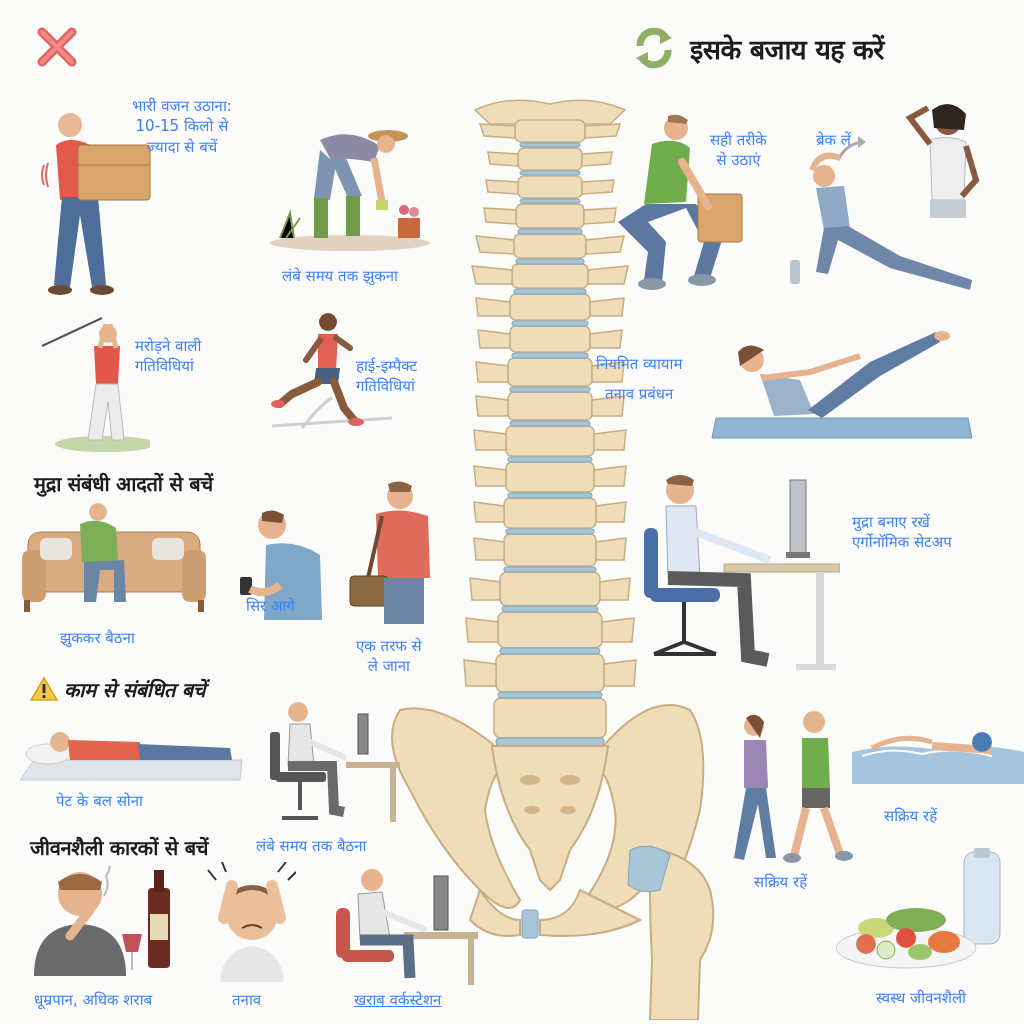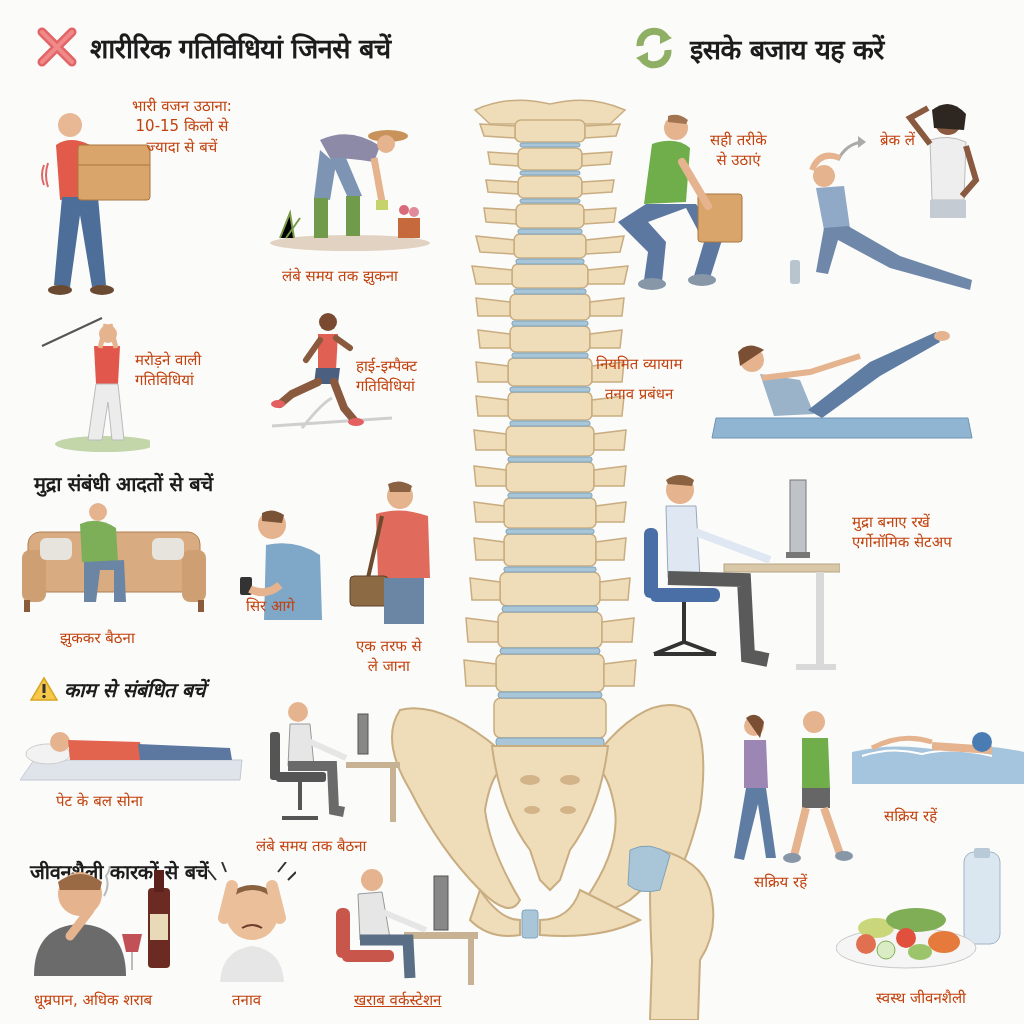--- a/index.html
+++ b/index.html
@@ -1,35 +1,34 @@
 <!DOCTYPE html>
 <html><head>
 <meta charset="utf-8">
 <style>
   * { box-sizing: border-box; margin: 0; padding: 0; }
   html, body { width: 1024px; height: 1024px; background: #fbfbfa; overflow: hidden; }
   body { position: relative; font-family: "DejaVu Sans", "Liberation Sans", sans-serif; color: #1c1c1c; }
   .abs { position: absolute; }
   .hdr { font-weight: bold; font-size: 27px; letter-spacing: -0.5px; white-space: nowrap; display: flex; align-items: center; gap: 12px; }
   .sub { font-weight: bold; font-size: 20px; white-space: nowrap; letter-spacing: -0.3px; display: flex; align-items: flex-start; gap: 6px; }
-  .lbl { font-size: 15px; line-height: 1.35; text-align: center; white-space: nowrap; color: #c2410c; }
+  .lbl { font-size: 15px; line-height: 1.35; text-align: center; white-space: nowrap; color: #3b82f6; }
   .lbl.left { text-align: left; }
   .lbl span { display: block; }
   .ill { position: absolute; }
   svg { display: block; }
 </style>
 </head>
 <body>
 
 <div class="abs hdr" style="left:36px;top:26px;">
   <svg width="42" height="42" viewBox="0 0 42 42">
     <path d="M6 6 L36 36 M36 6 L6 36" stroke="#e36464" stroke-width="9" stroke-linecap="round"></path>
     <path d="M6 6 L36 36 M36 6 L6 36" stroke="#f08a8a" stroke-width="4" stroke-linecap="round"></path>
   </svg>
-  <span>शारीरिक गतिविधियां जिनसे बचें</span>
 </div>
 
 <div class="abs hdr" style="left:630px;top:24px;">
   <svg width="48" height="48" viewBox="0 0 48 48">
     <path d="M10 22 A14 14 0 0 1 36 14" fill="none" stroke="#8fb064" stroke-width="7"></path>
     <path d="M30 6 L42 14 L30 20 Z" fill="#8fb064"></path>
     <path d="M38 26 A14 14 0 0 1 12 34" fill="none" stroke="#8fb064" stroke-width="7"></path>
     <path d="M18 42 L6 34 L18 28 Z" fill="#8fb064"></path>
   </svg>
   <span>इसके बजाय यह करें</span>
@@ -190,21 +189,21 @@
 <div class="ill" style="left:40px;top:312px;">
   <svg width="110" height="140" viewBox="0 0 110 140">
     <ellipse cx="65" cy="132" rx="50" ry="8" fill="#a9c686" opacity="0.7"></ellipse>
     <line x1="2" y1="34" x2="62" y2="6" stroke="#555" stroke-width="2"></line>
     <circle cx="68" cy="22" r="9" fill="#e5b38e"></circle>
     <path d="M54 34 L80 34 L78 72 L56 72 Z" fill="#e2574c"></path>
     <path d="M56 72 L48 128 L62 128 L68 90 L72 128 L84 128 L78 72 Z" fill="#ececec" stroke="#bbb"></path>
     <path d="M60 36 L66 12 M76 36 L70 12" stroke="#e5b38e" stroke-width="5"></path>
   </svg>
 </div>
-<div class="abs lbl left" style="left:135px;top:350px;">
+<div class="abs lbl left" style="left:135px;top:336px;">
   <span>मरोड़ने वाली</span>
   <span>गतिविधियां</span>
 </div>
 
 <div class="ill" style="left:262px;top:308px;">
   <svg width="140" height="130" viewBox="0 0 140 130">
     <path d="M10 118 L130 110 M40 120 Q60 95 70 90" stroke="#cfcfcf" stroke-width="3" fill="none"></path>
     <circle cx="66" cy="14" r="9" fill="#7a4a30"></circle>
     <path d="M56 26 L76 26 L74 62 L56 62 Z" fill="#e06054"></path>
     <path d="M54 60 L78 60 L76 76 L52 76 Z" fill="#4b6080"></path>
@@ -302,21 +301,21 @@
     <path d="M26 66 L70 66 L72 110 L82 112" stroke="#6a6a6a" stroke-width="10" fill="none"></path>
     <rect x="8" y="32" width="10" height="48" rx="3" fill="#555"></rect>
     <rect x="14" y="72" width="50" height="10" rx="3" fill="#555"></rect>
     <path d="M38 82 L38 110 M20 118 L56 118" stroke="#555" stroke-width="4"></path>
   </svg>
 </div>
 <div class="abs lbl" style="left:256px;top:836px;text-align:center;">
   <span>लंबे समय तक बैठना</span>
 </div>
 
-<div class="abs sub" style="left:30px;top:834px;margin-top:24px;">
+<div class="abs sub" style="left:30px;top:834px;">
   <span>जीवनशैली कारकों से बचें</span>
 </div>
 
 <div class="ill" style="left:30px;top:866px;">
   <svg width="150" height="110" viewBox="0 0 150 110">
     <circle cx="50" cy="28" r="22" fill="#e5b38e"></circle>
     <path d="M28 16 Q50 0 72 16 L70 24 L30 24 Z" fill="#9a6a44"></path>
     <path d="M4 110 Q4 60 50 58 Q96 60 96 110 Z" fill="#6b6b6b"></path>
     <path d="M40 70 L60 44" stroke="#e5b38e" stroke-width="9" stroke-linecap="round"></path>
     <path d="M74 30 Q80 20 76 10 Q82 2 78 -4" stroke="#bbb" stroke-width="2" fill="none"></path>
@@ -391,21 +390,21 @@
     <rect x="10" y="160" width="10" height="24" rx="3" fill="#b8c4ce"></rect>
 
     <circle cx="168" cy="22" r="13" fill="#8a5a40"></circle>
     <path d="M152 10 Q170 -4 186 14 L184 30 L154 28 Z" fill="#2e2620"></path>
     <path d="M150 40 Q168 34 186 42 L184 100 L152 100 Z" fill="#eeeeee" stroke="#bbb"></path>
     <path d="M150 44 L130 18 L148 8" stroke="#8a5a40" stroke-width="6" fill="none"></path>
     <path d="M186 46 L196 80 L182 96" stroke="#8a5a40" stroke-width="6" fill="none"></path>
     <rect x="150" y="100" width="36" height="18" fill="#c5cbd2"></rect>
   </svg>
 </div>
-<div class="abs lbl" style="left:880px;top:130px;">
+<div class="abs lbl" style="left:816px;top:130px;">
   <span>ब्रेक लें</span>
 </div>
 
 <div class="abs lbl" style="left:596px;top:354px;">
   <span style="margin-bottom:10px">नियमित व्यायाम</span>
   <span>तनाव प्रबंधन</span>
 </div>
 <div class="ill" style="left:710px;top:318px;">
   <svg width="265" height="125" viewBox="0 0 265 125">
     <path d="M6 100 L258 100 L262 120 L2 120 Z" fill="#8fb5d2" stroke="#6f95b0"></path>

